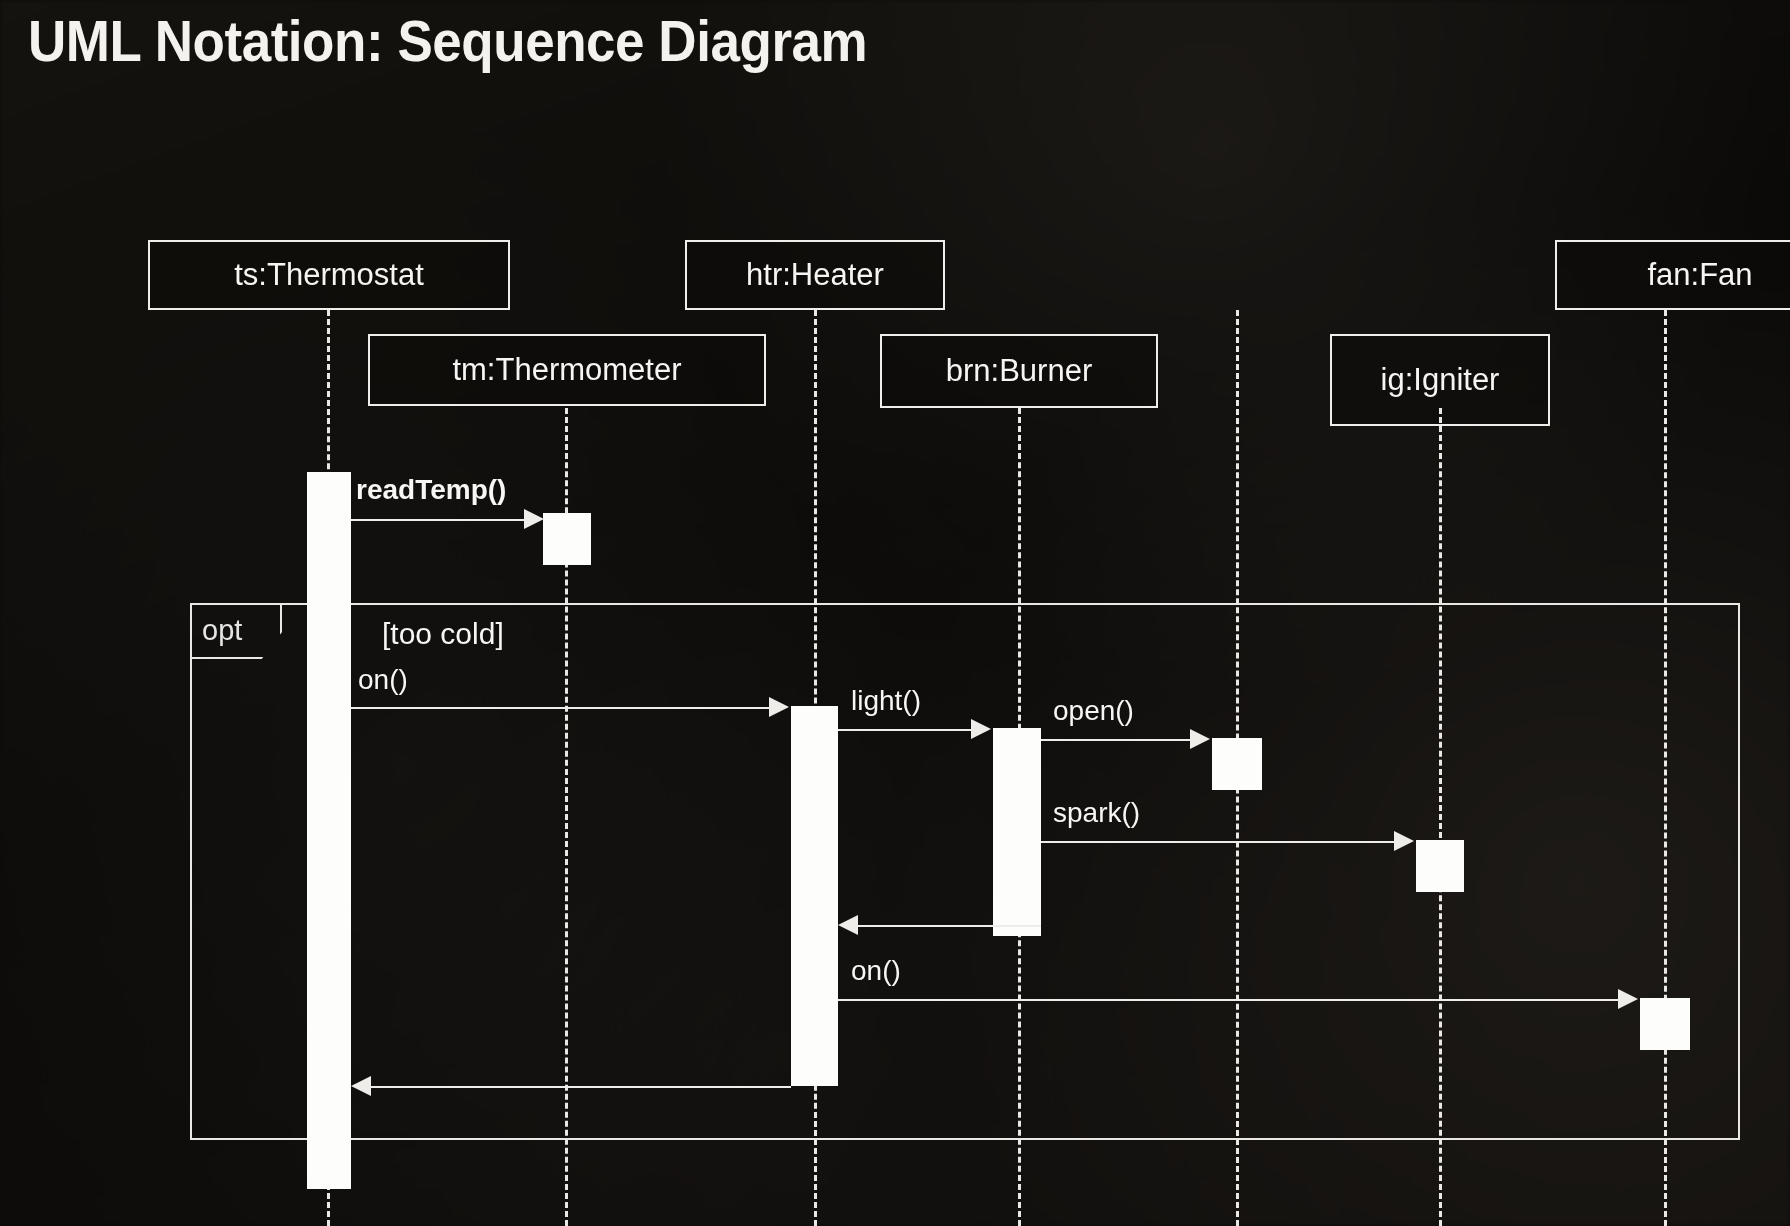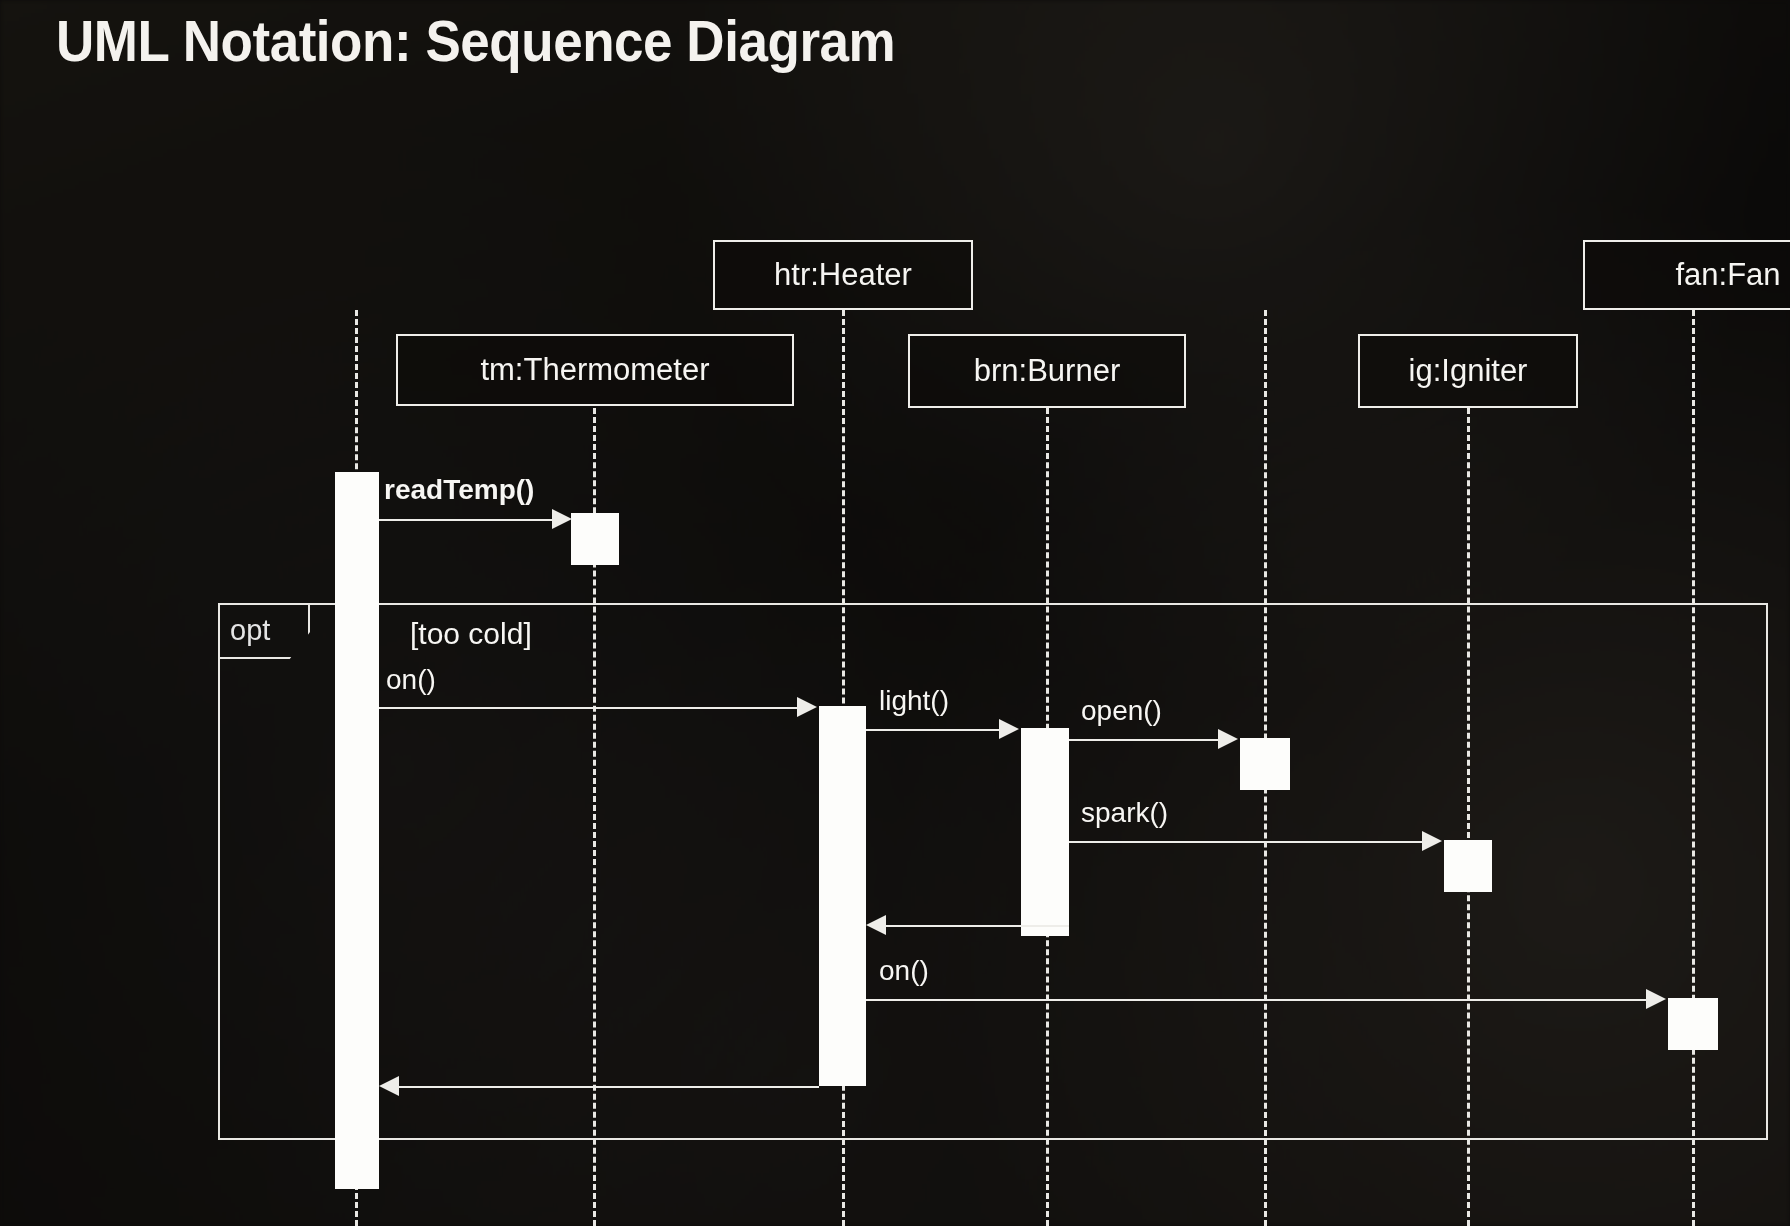--- a/index.html
+++ b/index.html
@@ -16,21 +16,21 @@
     position:absolute;inset:0;
     background:
       radial-gradient(circle at 68% 12%, rgba(95,88,78,0.16) 0%, rgba(0,0,0,0) 34%),
       radial-gradient(circle at 22% 62%, rgba(70,66,60,0.12) 0%, rgba(0,0,0,0) 40%),
       radial-gradient(circle at 88% 72%, rgba(120,110,96,0.14) 0%, rgba(0,0,0,0) 38%),
       radial-gradient(circle at 45% 88%, rgba(60,57,52,0.10) 0%, rgba(0,0,0,0) 42%),
       linear-gradient(160deg,#15130f 0%,#0b0a09 45%,#100e0c 100%);
     filter:blur(2px);
     pointer-events:none;
   }
-  #slide{position:absolute;inset:0;margin-left:28px;}
+  #slide{position:absolute;inset:0;}
 
   #slide-title{
     position:absolute;left:28px;top:8px;
     color:#f4f2ee;
     font-size:57px;
     font-weight:bold;
     letter-spacing:-0.5px;
     font-family:"Liberation Sans", sans-serif;
     transform:scaleX(0.93);
     transform-origin:left top;
@@ -111,39 +111,42 @@
 </style>
 </head>
 <body>
 
 <div id="bg-texture"></div>
 
 <div id="slide">
 
   <div id="slide-title">UML Notation: Sequence Diagram</div>
 
+  <div class="part-box" style="left:148px;top:240px;width:362px;height:70px;">
+    <span>ts:Thermostat</span>
+  </div>
 
   <div class="part-box" style="left:685px;top:240px;width:260px;height:70px;">
     <span>htr:Heater</span>
   </div>
 
 
   <div class="part-box" style="left:1555px;top:240px;width:290px;height:70px;">
     <span>fan:Fan</span>
   </div>
 
   <div class="part-box" style="left:368px;top:334px;width:398px;height:72px;">
     <span>tm:Thermometer</span>
   </div>
 
   <div class="part-box" style="left:880px;top:334px;width:278px;height:74px;">
     <span>brn:Burner</span>
   </div>
 
-  <div class="part-box" style="left:1330px;top:334px;width:220px;height:74px;">
+  <div class="part-box" style="left:1330px;top:334px;width:220px;height:92px;">
     <span>ig:Igniter</span>
   </div>
 
   <div class="lifeline" style="left:327px;top:310px;height:916px;"></div>
   <div class="lifeline" style="left:565px;top:408px;height:818px;"></div>
   <div class="lifeline" style="left:814px;top:310px;height:916px;"></div>
   <div class="lifeline" style="left:1018px;top:408px;height:818px;"></div>
   <div class="lifeline" style="left:1236px;top:310px;height:916px;"></div>
   <div class="lifeline" style="left:1439px;top:408px;height:818px;"></div>
   <div class="lifeline" style="left:1664px;top:310px;height:916px;"></div>

